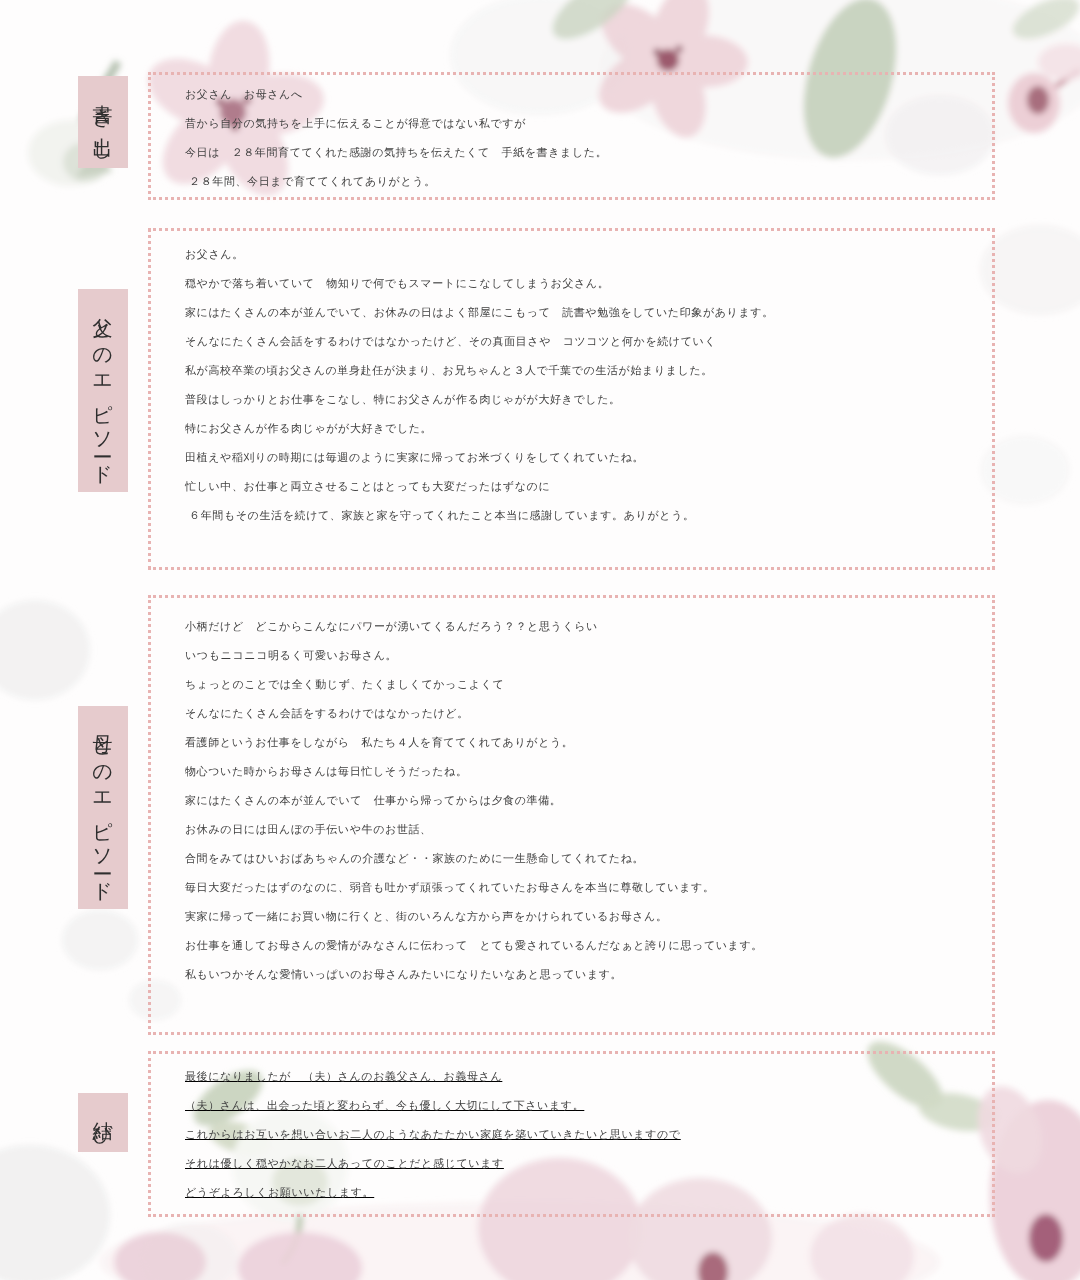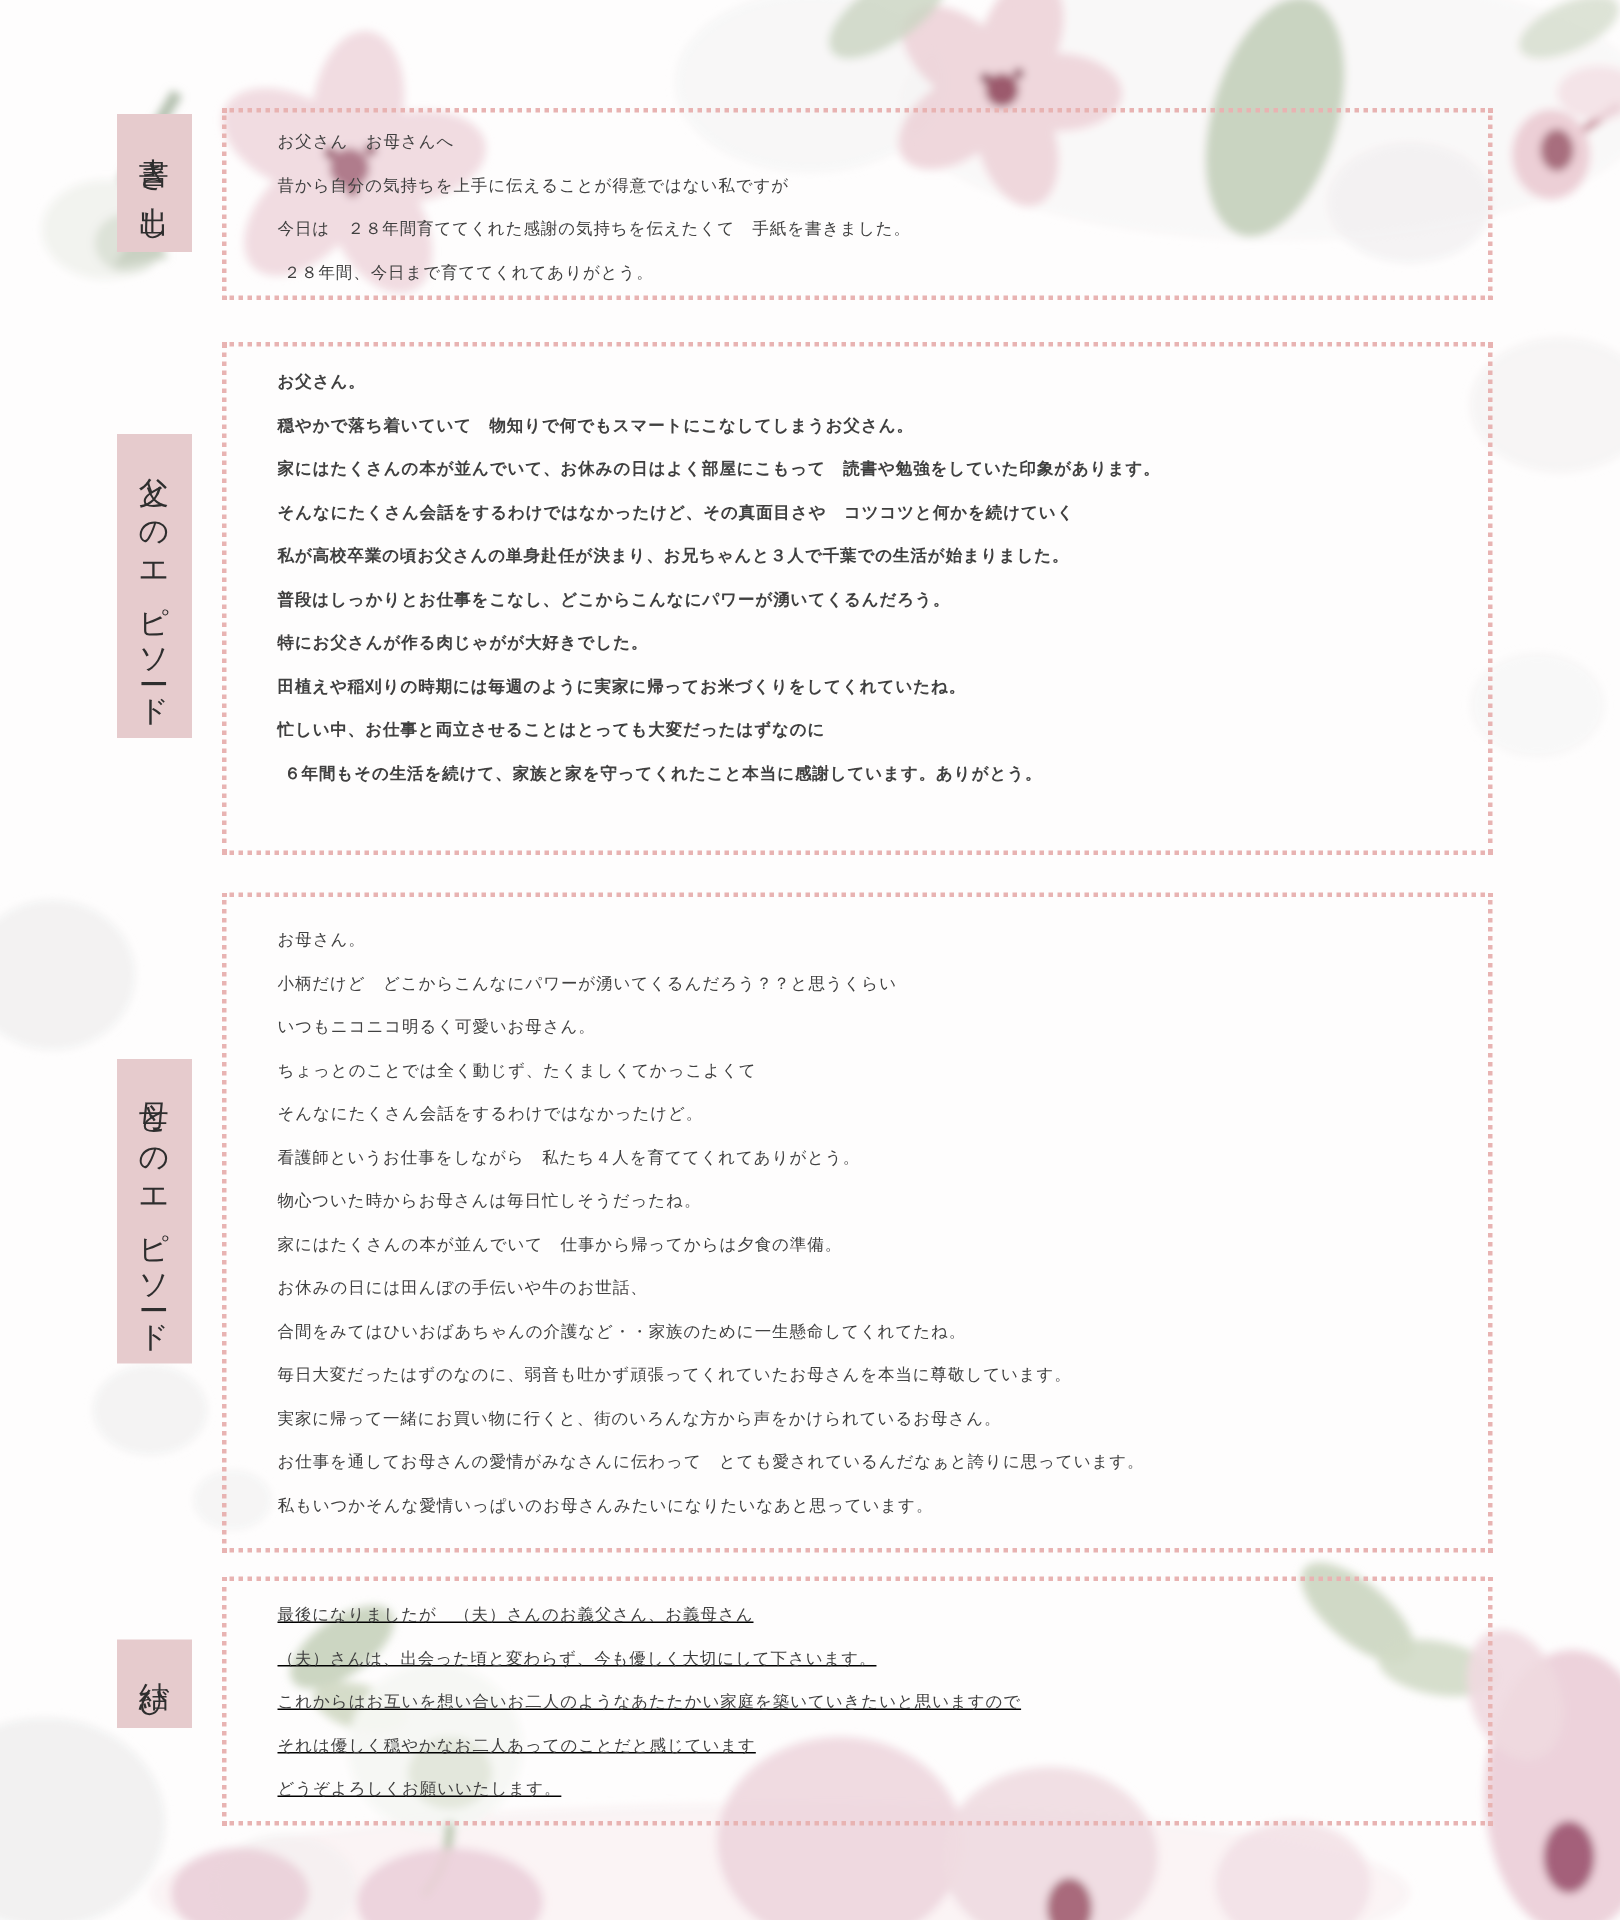--- a/index.html
+++ b/index.html
@@ -136,40 +136,39 @@
 
 <p class="line">お父さん　お母さんへ</p>
     <p class="line">昔から自分の気持ちを上手に伝えることが得意ではない私ですが</p>
     <p class="line">今日は　２８年間育ててくれた感謝の気持ちを伝えたくて　手紙を書きました。</p>
     <p class="line"> ２８年間、今日まで育ててくれてありがとう。</p>
   </div>
 
 <div class="sec-label" style="top:289px;">
   <span>父とのエピソード</span>
 </div>
-<div class="sec-box" style="top:228px;height:342px;padding-top:9px;font-weight:bold;">
+<div class="sec-box" style="top:228px;height:342px;padding-top:9px;">
 
 <p class="line">お父さん。</p>
     <p class="line">穏やかで落ち着いていて　物知りで何でもスマートにこなしてしまうお父さん。</p>
     <p class="line">家にはたくさんの本が並んでいて、お休みの日はよく部屋にこもって　読書や勉強をしていた印象があります。</p>
     <p class="line">そんなにたくさん会話をするわけではなかったけど、その真面目さや　コツコツと何かを続けていく</p>
     <p class="line">私が高校卒業の頃お父さんの単身赴任が決まり、お兄ちゃんと３人で千葉での生活が始まりました。</p>
-    <p class="line">普段はしっかりとお仕事をこなし、どこからこんなにパワーが湧いてくるんだろう。</p>
+    <p class="line">普段はしっかりとお仕事をこなし、特にお父さんが作る肉じゃがが大好きでした。</p>
     <p class="line">特にお父さんが作る肉じゃがが大好きでした。</p>
     <p class="line">田植えや稲刈りの時期には毎週のように実家に帰ってお米づくりをしてくれていたね。</p>
     <p class="line">忙しい中、お仕事と両立させることはとっても大変だったはずなのに</p>
     <p class="line"> ６年間もその生活を続けて、家族と家を守ってくれたこと本当に感謝しています。ありがとう。</p>
   </div>
 
 <div class="sec-label" style="top:706px;">
   <span>母とのエピソード</span>
 </div>
 <div class="sec-box" style="top:595px;height:440px;padding-top:14px;">
 
-<p class="line">お母さん。</p>
     <p class="line">小柄だけど　どこからこんなにパワーが湧いてくるんだろう？？と思うくらい</p>
     <p class="line">いつもニコニコ明るく可愛いお母さん。</p>
     <p class="line">ちょっとのことでは全く動じず、たくましくてかっこよくて</p>
     <p class="line">そんなにたくさん会話をするわけではなかったけど。</p>
     <p class="line">看護師というお仕事をしながら　私たち４人を育ててくれてありがとう。</p>
     <p class="line">物心ついた時からお母さんは毎日忙しそうだったね。</p>
     <p class="line">家にはたくさんの本が並んでいて　仕事から帰ってからは夕食の準備。</p>
     <p class="line">お休みの日には田んぼの手伝いや牛のお世話、</p>
     <p class="line">合間をみてはひいおばあちゃんの介護など・・家族のために一生懸命してくれてたね。</p>
     <p class="line">毎日大変だったはずのなのに、弱音も吐かず頑張ってくれていたお母さんを本当に尊敬しています。</p>

